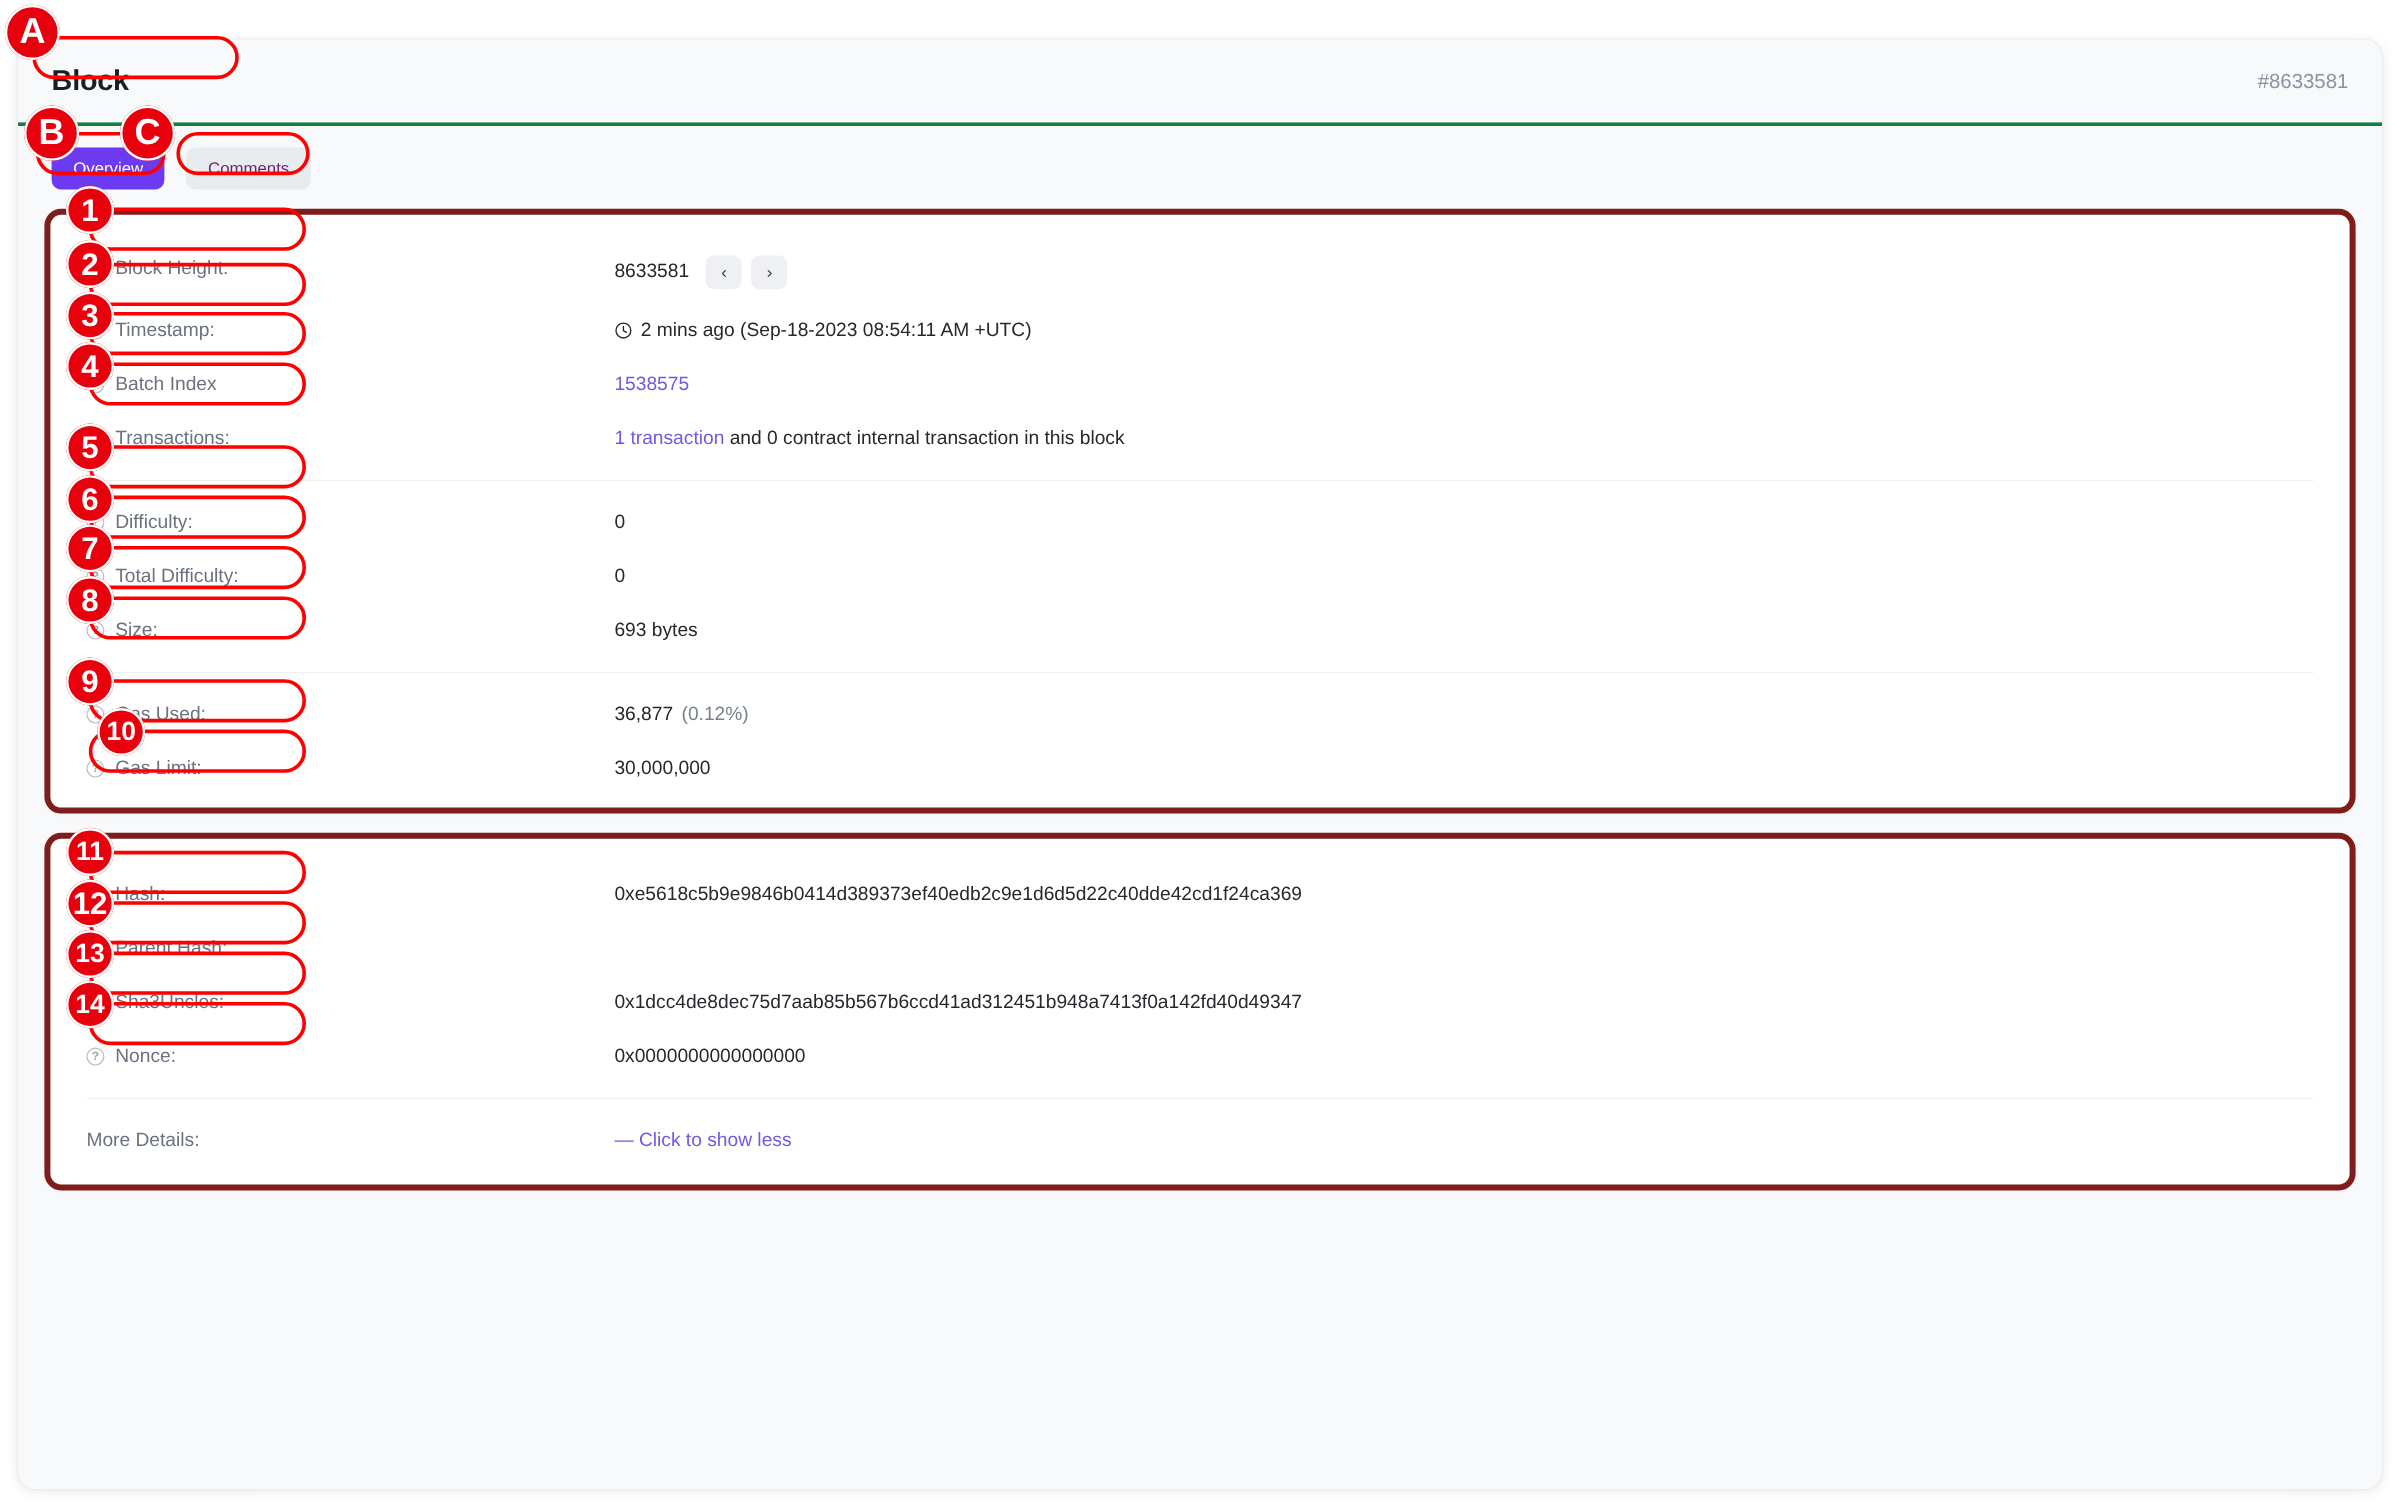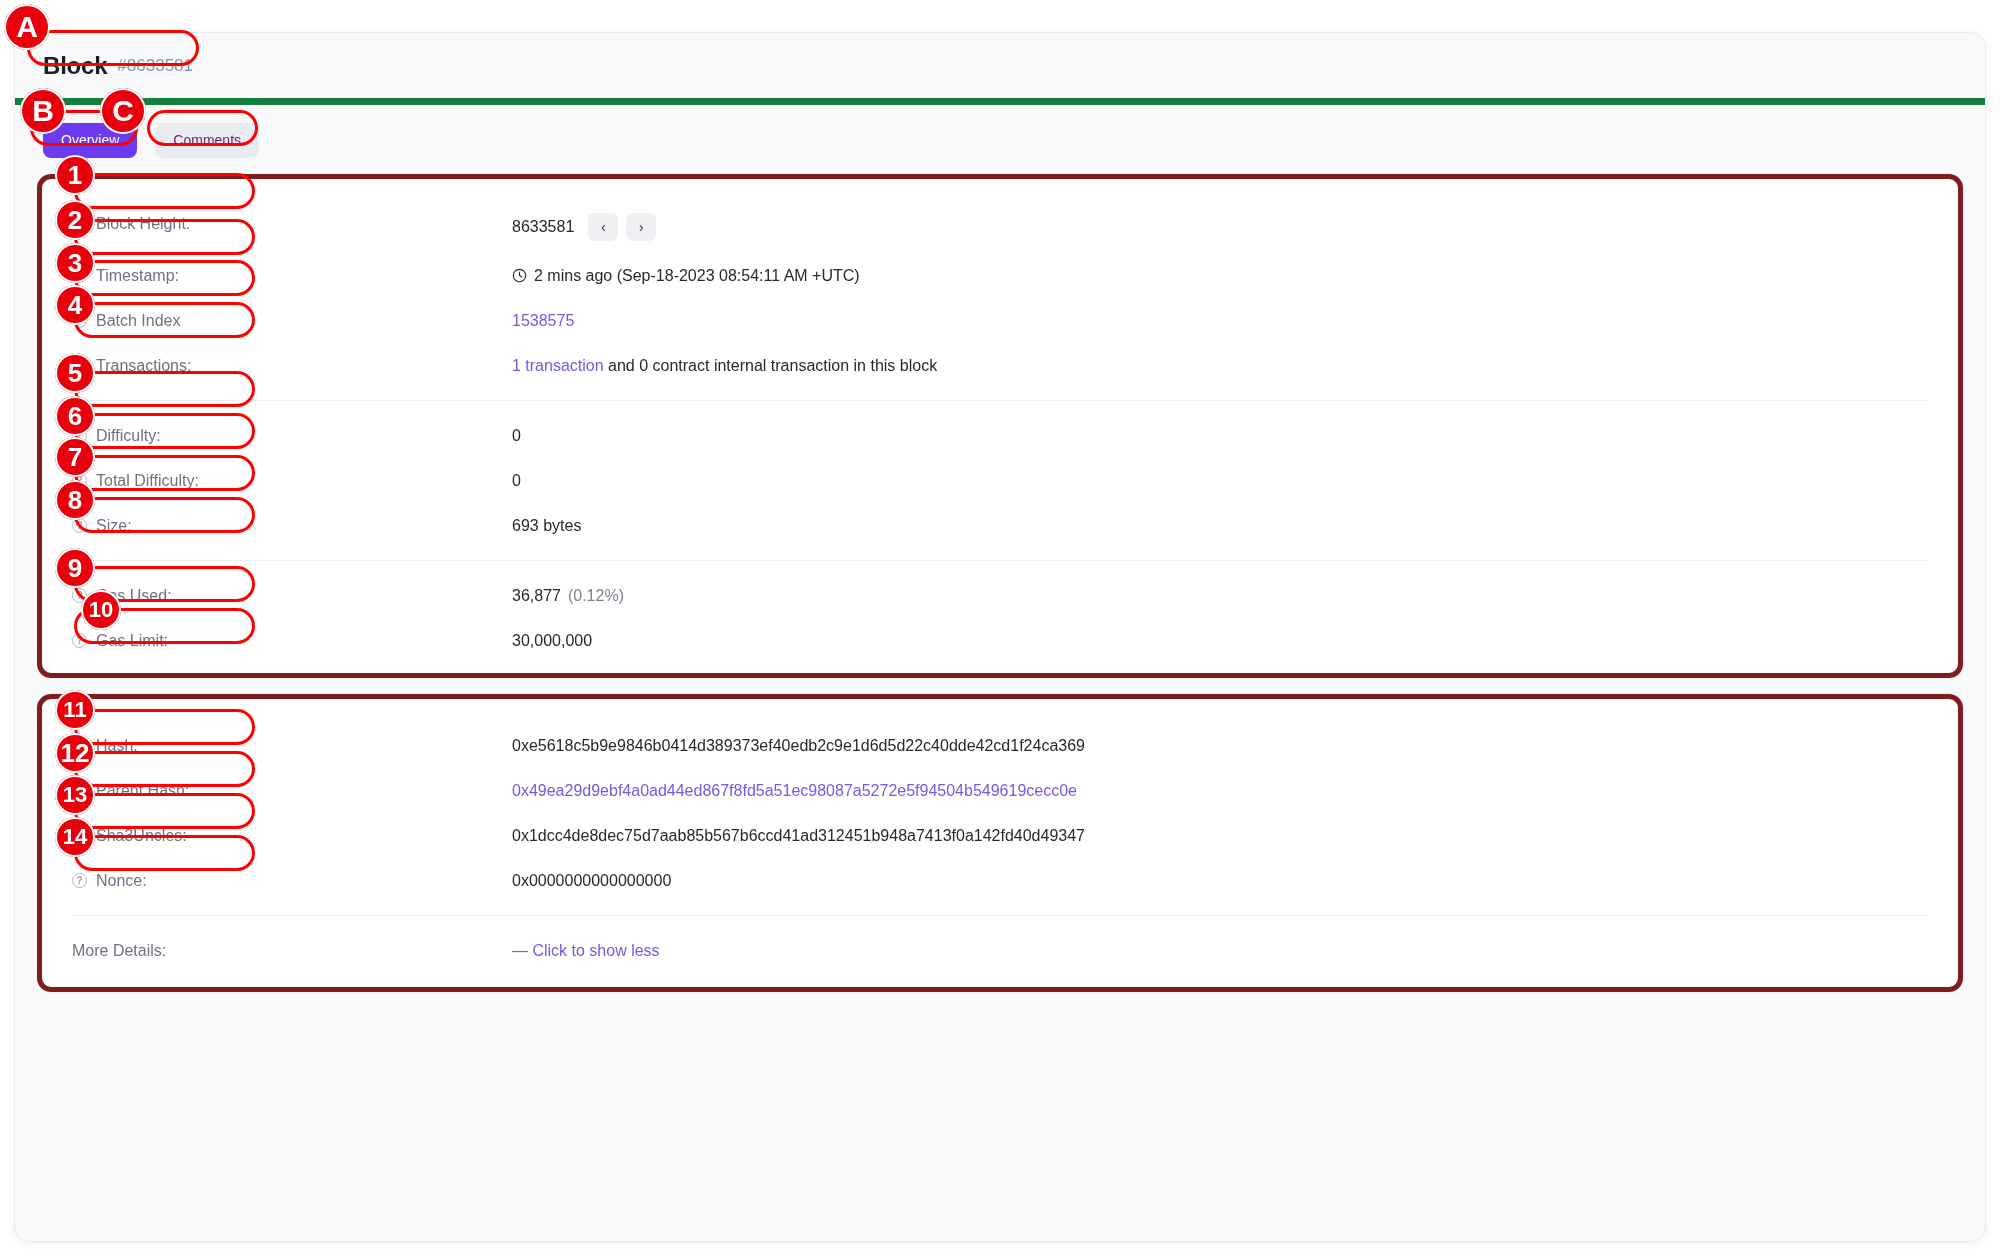--- a/index.html
+++ b/index.html
@@ -25,21 +25,22 @@
     border: 1px solid #e9ecef;
     box-shadow: 0 2px 10px rgba(0,0,0,.07);
     overflow: hidden;
   }
   
   .page-head {
     height: 72px;
     display: flex;
     align-items: center;
     padding: 0 28px;
-    border-bottom: 7px solid #15803d;
+    border-bottom: 3px solid #15803d;
+    justify-content: space-between;
   }
   .page-title {
     font-size: 24px;
     font-weight: 600;
     color: #1b1f24;
     letter-spacing: -0.2px;
   }
   .page-subtitle {
     font-size: 17px;
     color: #8a939f;
@@ -284,23 +285,20 @@
           <span class="help-icon">?</span>
           <span>Hash:</span>
         </div>
         <div class="value mono-val">0xe5618c5b9e9846b0414d389373ef40edb2c9e1d6d5d22c40dde42cd1f24ca369</div>
       </div>
 
       <div class="row">
         <div class="label">
           <span class="help-icon">?</span>
           <span>Parent Hash:</span>
-        </div>
-        <div class="value">
-          <a class="link mono-val">0x49ea29d9ebf4a0ad44ed867f8fd5a51ec98087a5272e5f94504b549619cecc0e</a>
         </div>
       </div>
 
       <div class="row">
         <div class="label">
           <span class="help-icon">?</span>
           <span>Sha3Uncles:</span>
         </div>
         <div class="value mono-val">0x1dcc4de8dec75d7aab85b567b6ccd41ad312451b948a7413f0a142fd40d49347</div>
       </div>

